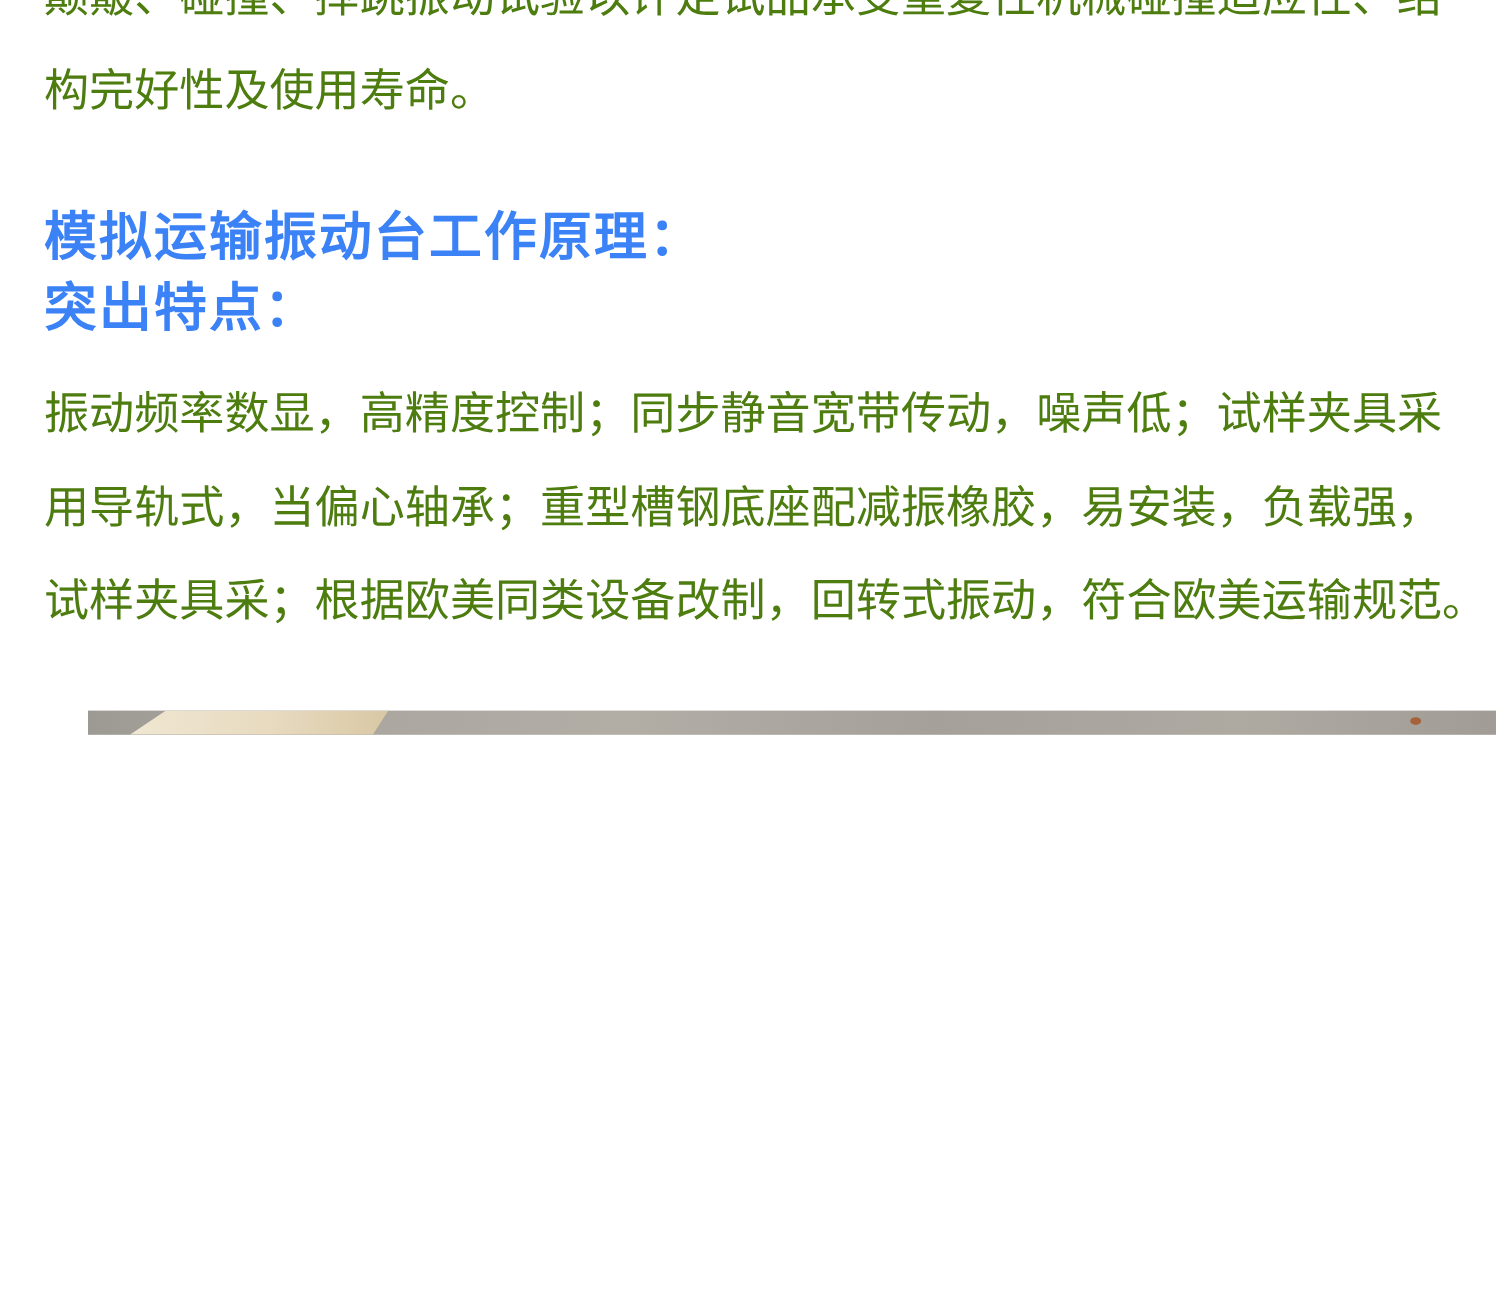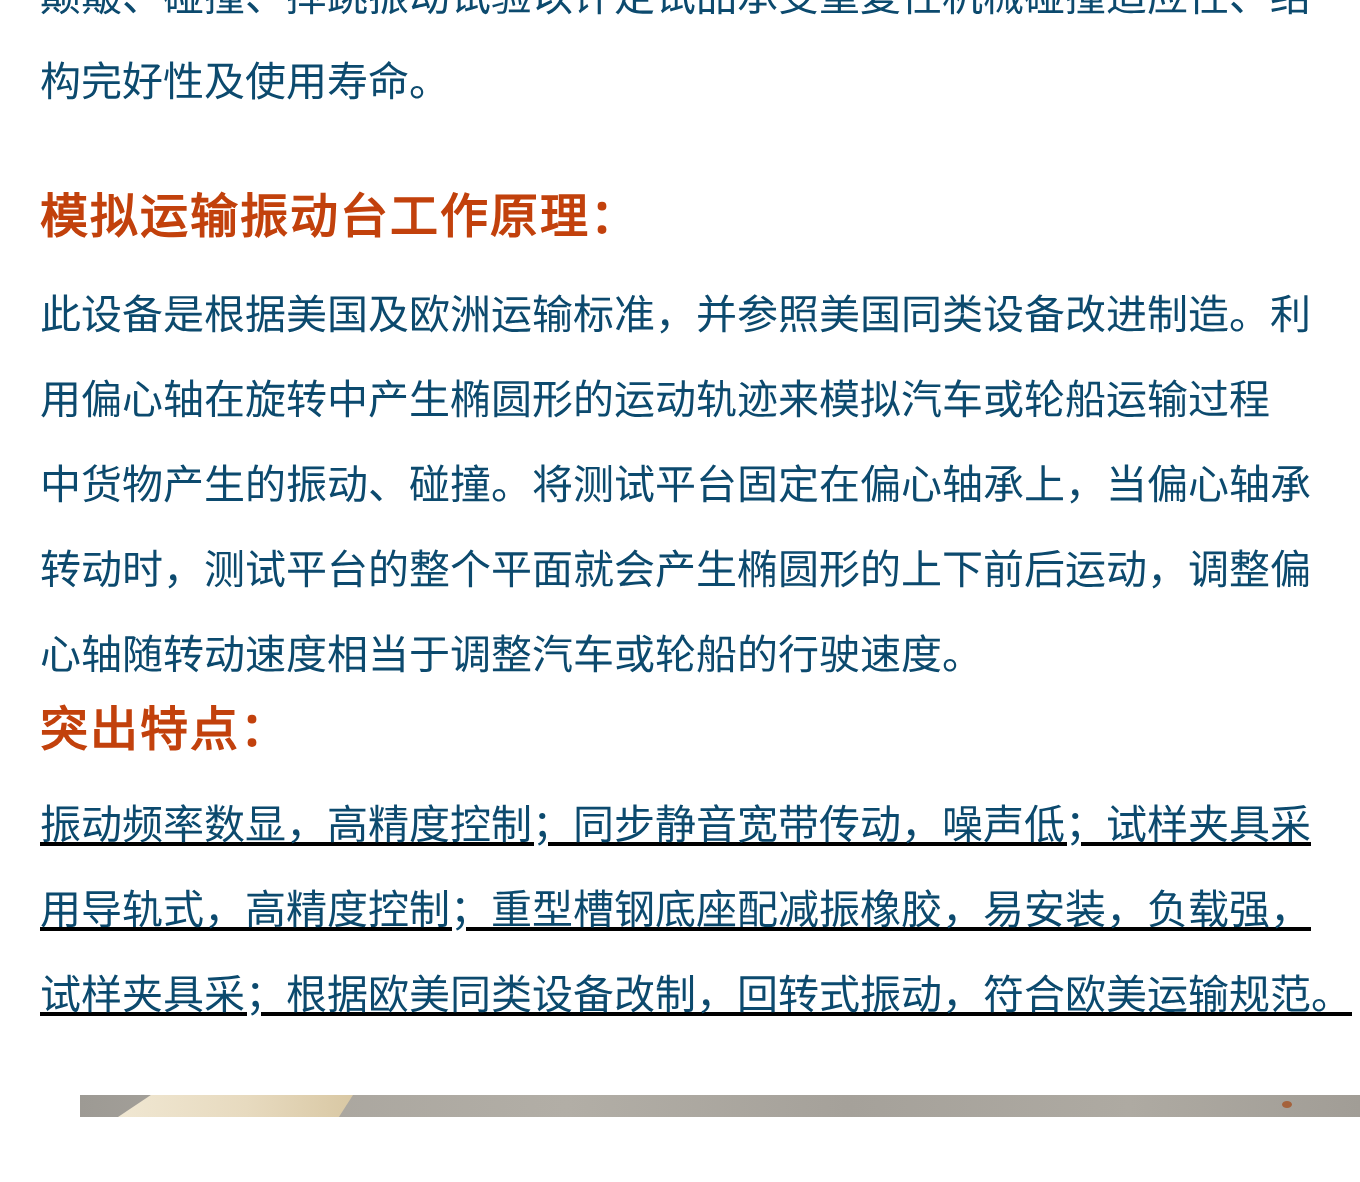--- a/index.html
+++ b/index.html
@@ -13,38 +13,38 @@
     font-family: "Liberation Sans", "DejaVu Sans", sans-serif;
   }
   .content {
     padding: 0 40px;
     width: 1360px;
   }
   .body-para { margin: 0; }
   .body-line {
     font-size: 41px;
     line-height: 85px;
-    color: #0c4a6e;
+    color: #4d7c0f;
     letter-spacing: 0;
     white-space: nowrap;
   }
   .intro-para { margin-top: -45px; }
   .section-heading {
     font-size: 48px;
     line-height: 64px;
     font-weight: 700;
-    color: #c2410c;
+    color: #3b82f6;
     letter-spacing: 2px;
     margin: 0;
     white-space: nowrap;
   }
   .heading-principle { margin-top: 60px; }
   .para-principle    { margin-top: 24px; }
   .heading-features  { }
-  .para-features     { margin-top: 21px; text-decoration: underline; }
+  .para-features     { margin-top: 21px; }
   .photo-strip {
     position: relative;
     margin: 57px 0 0 40px;
     width: 1280px;
     height: 22px;
     overflow: hidden;
     background: linear-gradient(90deg,
       #9d9a94 0%, #a8a49d 12%, #b2aea6 38%,
       #a5a19a 60%, #aeaaa2 82%, #a19d96 100%);
   }
@@ -73,33 +73,26 @@
 
 <main class="content">
 
   <div class="body-para intro-para">
     <div class="body-line">颠簸、碰撞、摔跳振动试验以评定试品承受重复性机械碰撞适应性、结</div>
     <div class="body-line">构完好性及使用寿命。</div>
   </div>
 
   <h2 class="section-heading heading-principle">模拟运输振动台工作原理：</h2>
 
-  <div class="body-para para-principle">
-    <div class="body-line">此设备是根据美国及欧洲运输标准，并参照美国同类设备改进制造。利</div>
-    <div class="body-line">用偏心轴在旋转中产生椭圆形的运动轨迹来模拟汽车或轮船运输过程</div>
-    <div class="body-line">中货物产生的振动、碰撞。将测试平台固定在偏心轴承上，当偏心轴承</div>
-    <div class="body-line">转动时，测试平台的整个平面就会产生椭圆形的上下前后运动，调整偏</div>
-    <div class="body-line">心轴随转动速度相当于调整汽车或轮船的行驶速度。</div>
-  </div>
 
   <h2 class="section-heading heading-features">突出特点：</h2>
 
   <div class="body-para para-features">
     <div class="body-line">振动频率数显，高精度控制；同步静音宽带传动，噪声低；试样夹具采</div>
-    <div class="body-line">用导轨式，高精度控制；重型槽钢底座配减振橡胶，易安装，负载强，</div>
+    <div class="body-line">用导轨式，当偏心轴承；重型槽钢底座配减振橡胶，易安装，负载强，</div>
     <div class="body-line">试样夹具采；根据欧美同类设备改制，回转式振动，符合欧美运输规范。</div>
   </div>
 
   <div class="photo-strip">
     <div class="photo-wood"></div>
     <div class="photo-rust"></div>
   </div>
 
 </main>
 

